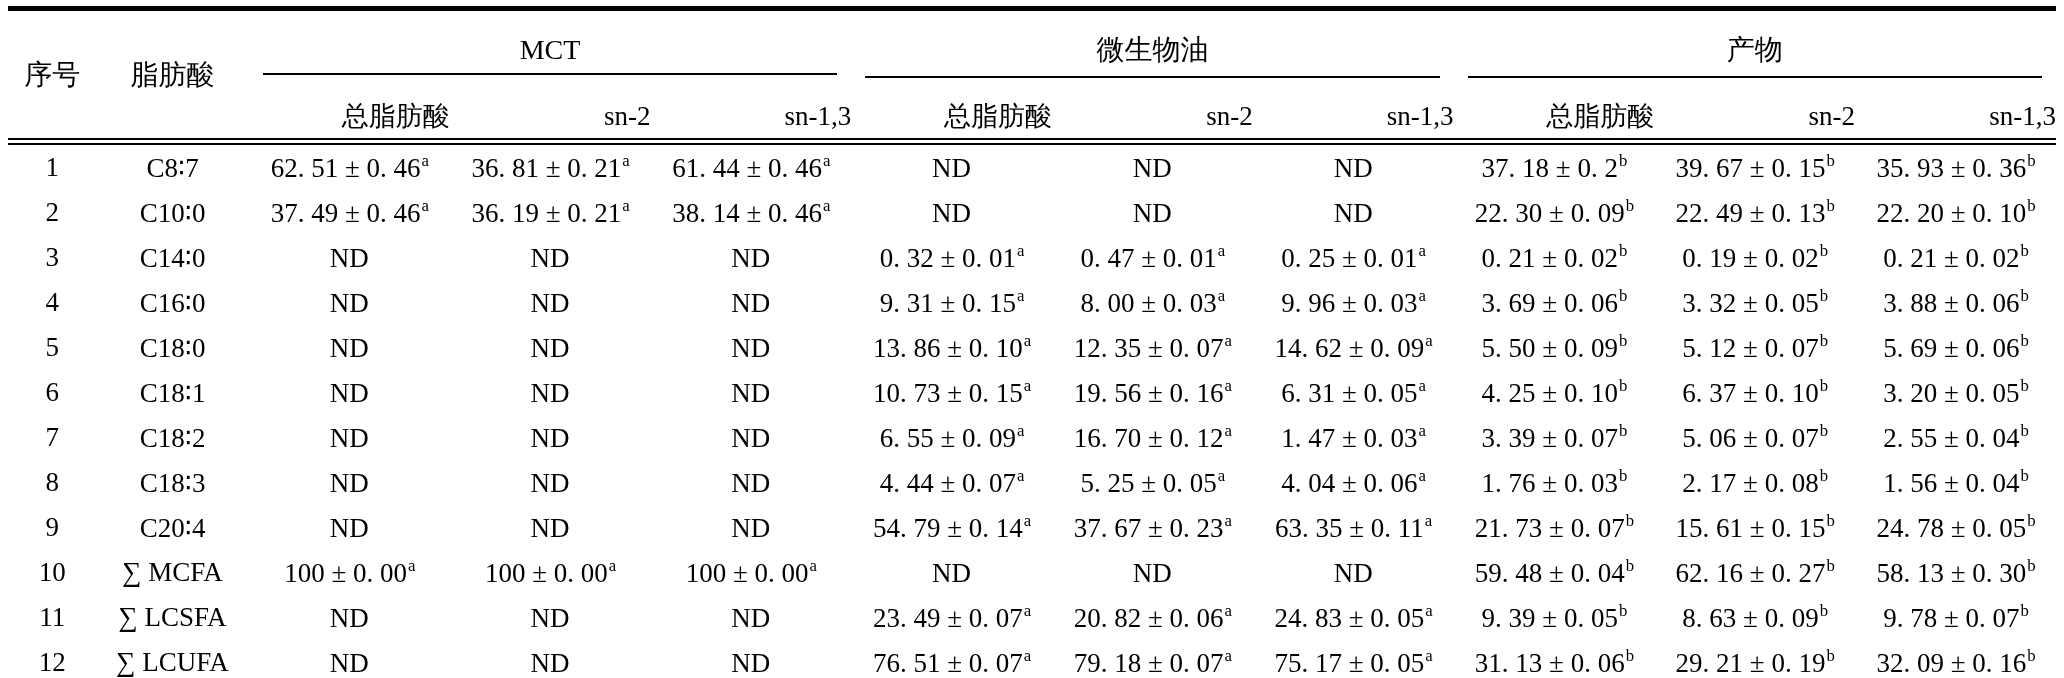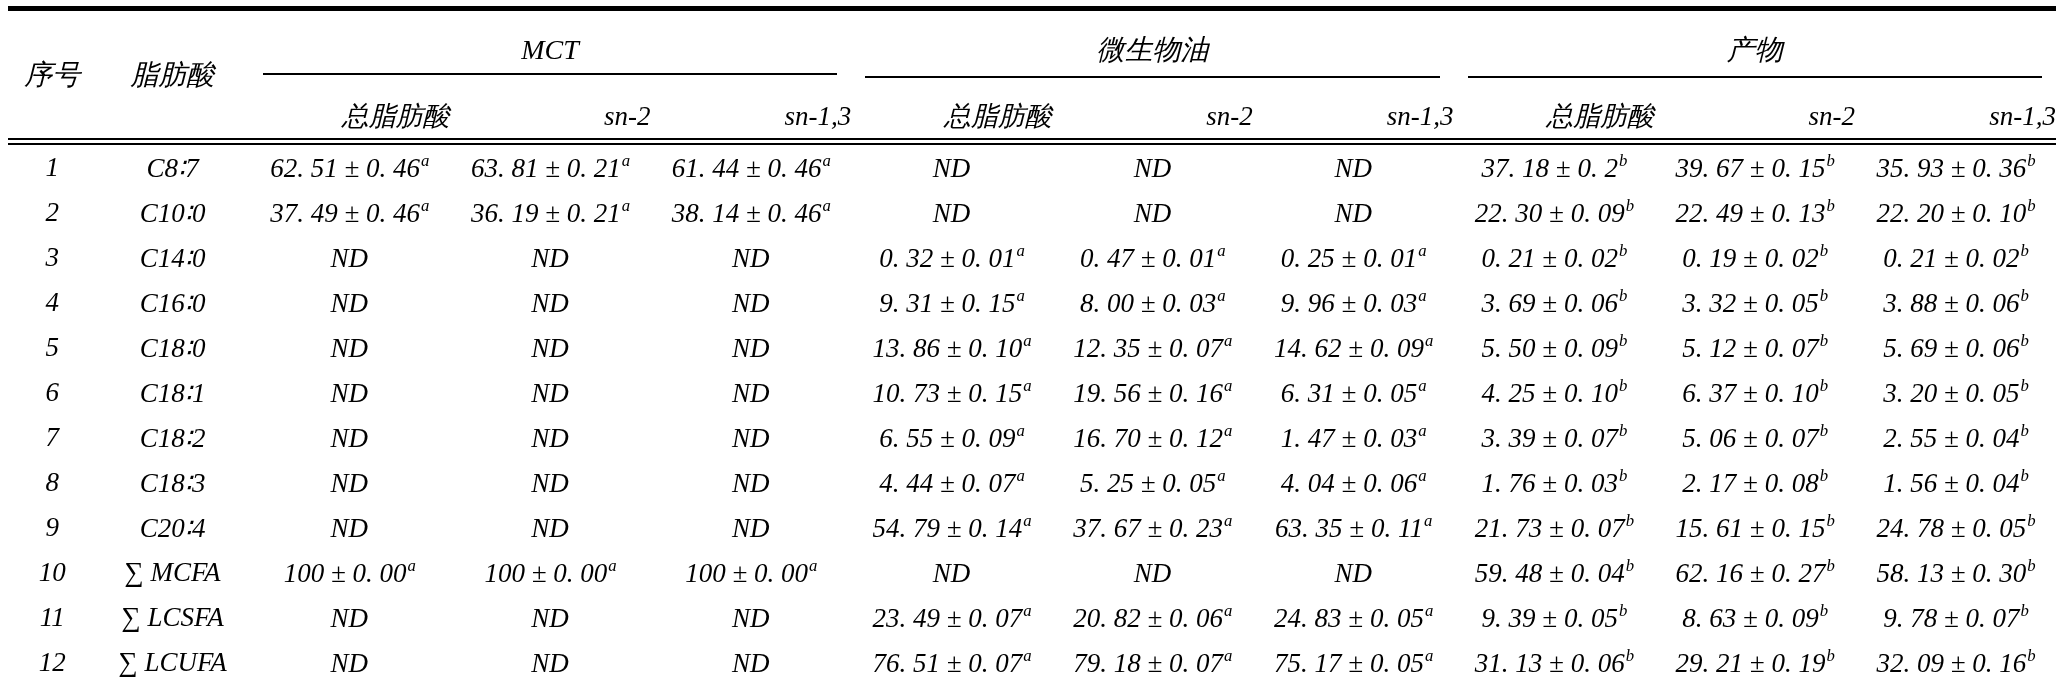--- a/index.html
+++ b/index.html
@@ -10,21 +10,20 @@
     background: #ffffff;
     overflow: hidden;
   }
   .page {
     width: 2064px;
     height: 678px;
     box-sizing: border-box;
     padding: 6px 8px 0 8px;
     font-family: "Liberation Serif", "DejaVu Serif", serif;
     color: #000000;
-    font-style: italic;
   }
   table.fa-table {
     width: 100%;
     border-collapse: collapse;
     border-top: 5px solid #000;
     border-bottom: 6px solid #000;
     table-layout: fixed;
   }
   col.c-no { width: 88px; }
   col.c-fa { width: 152px; }
@@ -102,21 +101,21 @@
         <th class="hb sub">总脂肪酸</th>
         <th class="hb sub">sn-2</th>
         <th class="hb sub">sn-1,3</th>
       </tr>
     </thead>
     <tbody>
         <tr>
           <td><span>1</span></td>
           <td><span>C8∶7</span></td>
           <td><span>62. 51 ± 0. 46</span><sup>a</sup></td>
-          <td><span>63. 81 ± 0. 21</span><sup>a</sup></td>
+          <td><span>36. 81 ± 0. 21</span><sup>a</sup></td>
           <td><span>61. 44 ± 0. 46</span><sup>a</sup></td>
           <td><span>ND</span><sup></sup></td>
           <td><span>ND</span><sup></sup></td>
           <td><span>ND</span><sup></sup></td>
           <td><span>37. 18 ± 0. 2</span><sup>b</sup></td>
           <td><span>39. 67 ± 0. 15</span><sup>b</sup></td>
           <td><span>35. 93 ± 0. 36</span><sup>b</sup></td>
         </tr>
         <tr>
           <td><span>2</span></td>

